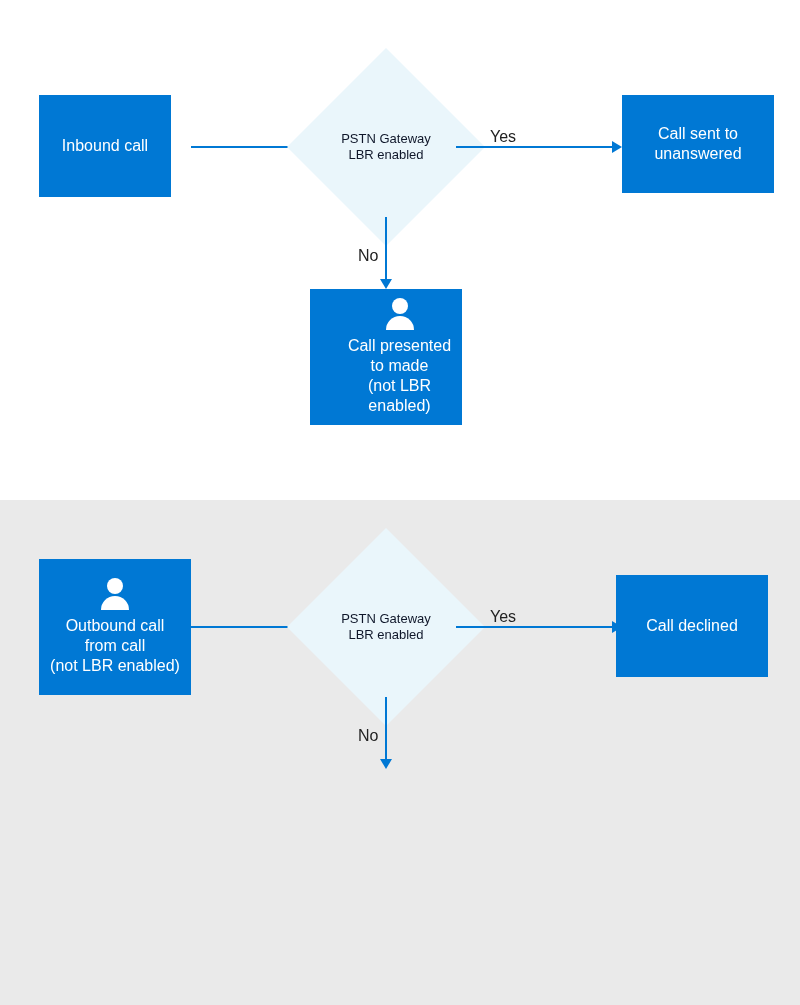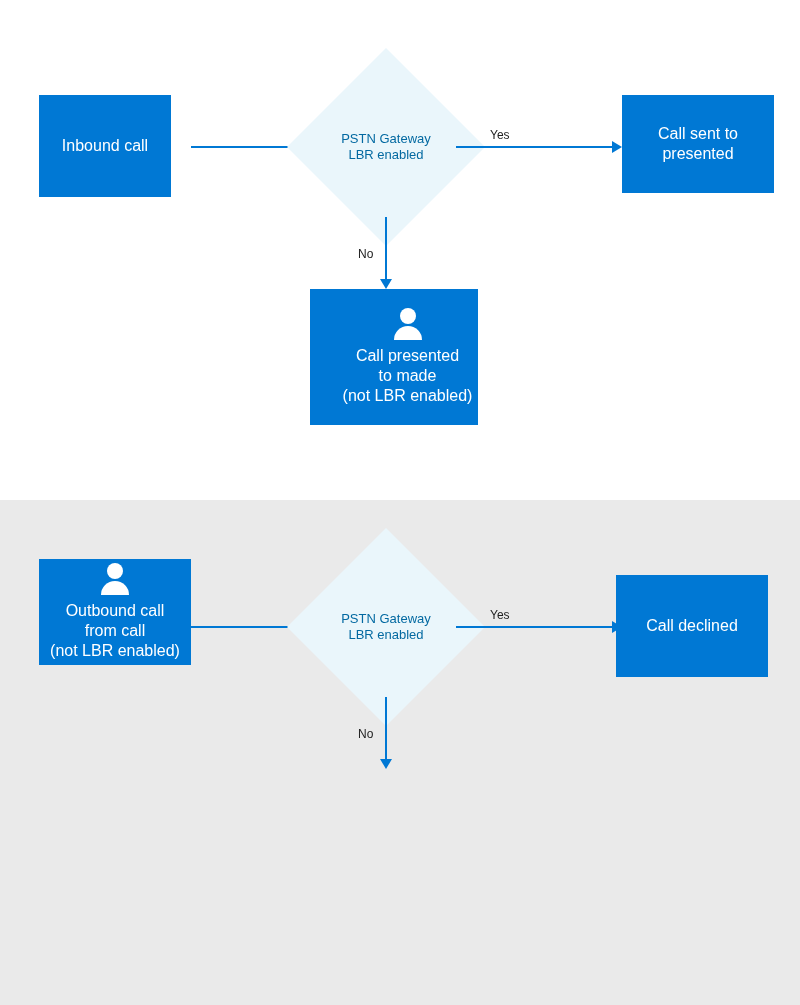--- a/index.html
+++ b/index.html
@@ -43,21 +43,21 @@
     background: #eaf6fb;
     transform: rotate(45deg);
   }
   .diamond-label {
     position: absolute;
     inset: 0;
     display: flex;
     align-items: center;
     justify-content: center;
     text-align: center;
-    color: #0369a1;
+    color: #0f172a;
     font-size: 13px;
     line-height: 1.2;
     padding: 0 8px;
   }
 
   .arrow {
     position: absolute;
     background: #0078d4;
   }
   .arrow.h { height: 2px; }
@@ -73,21 +73,21 @@
     border-left: 10px solid #0078d4;
   }
   .arrowhead.down {
     border-left: 6px solid transparent;
     border-right: 6px solid transparent;
     border-top: 10px solid #0078d4;
   }
 
   .edge-label {
     position: absolute;
-    font-size: 12px;
+    font-size: 16px;
     color: #222222;
   }
 
   .person-icon {
     margin-bottom: 6px;
   }
   .person-icon .head {
     width: 16px;
     height: 16px;
     background: #ffffff;
@@ -123,42 +123,42 @@
       </div>
     </div>
   </div>
 
   <div class="arrow h" style="left:456px; top:146px; width:156px;"></div>
   <div class="arrowhead right" style="left:612px; top:141px;"></div>
   <span class="edge-label" style="left:490px; top:128px;">Yes</span>
 
   <div class="box" style="left:622px; top:95px; width:152px; height:98px;">
     <span>Call sent to</span>
-    <span>presented</span>
+    <span>unanswered</span>
   </div>
 
   <div class="arrow v" style="left:385px; top:217px; height:62px;"></div>
   <div class="arrowhead down" style="left:380px; top:279px;"></div>
   <span class="edge-label" style="left:358px; top:247px;">No</span>
 
-  <div class="box" style="left:310px; top:289px; width:168px; height:136px;padding-left:31px;">
+  <div class="box" style="left:310px; top:289px; width:152px; height:136px;padding-left:31px;">
     <div class="person-icon">
       <div class="head"></div>
       <div class="body"></div>
     </div>
     <span>Call presented</span>
     <span>to made</span>
     <span>(not LBR enabled)</span>
   </div>
 
 </div>
 
 <div class="panel bottom">
 
-  <div class="box" style="left:39px; top:59px; width:152px; height:106px;">
+  <div class="box" style="left:39px; top:59px; width:152px; height:136px;">
     <div class="person-icon">
       <div class="head"></div>
       <div class="body"></div>
     </div>
     <span>Outbound call</span>
     <span>from call</span>
     <span>(not LBR enabled)</span>
   </div>
 
   <div class="arrow h" style="left:191px; top:126px; width:115px;"></div>

